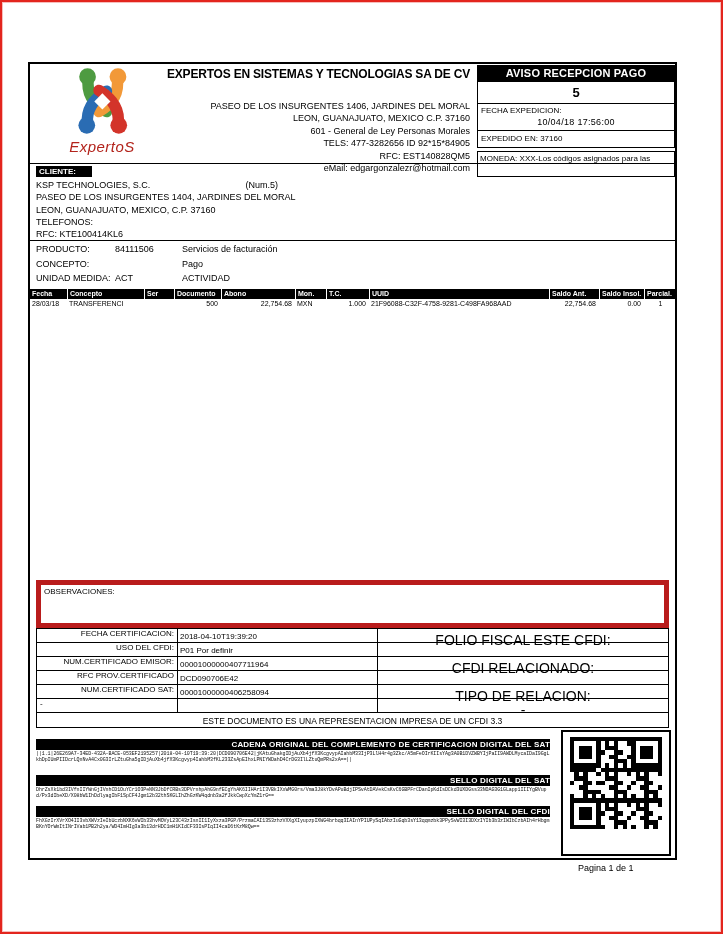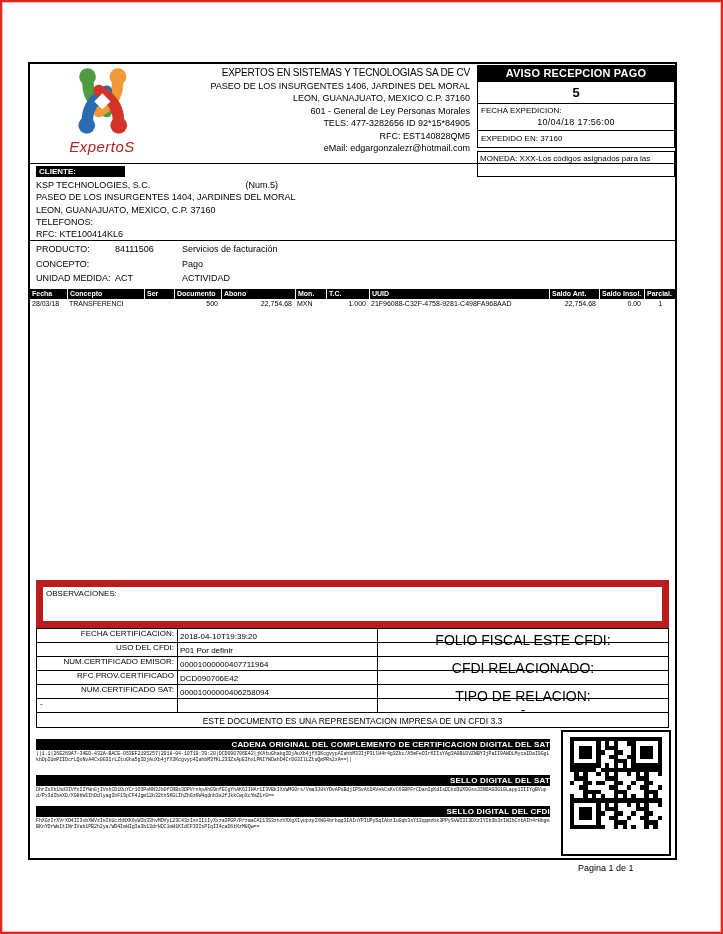--- a/index.html
+++ b/index.html
@@ -6,34 +6,34 @@
   html,body{width:723px;height:934px;background:#fff;color:#000;
     font-family:"Liberation Sans",sans-serif;}
   .page{position:relative;width:723px;height:934px;background:#fff;
     border:2px solid #e3251d;box-shadow:inset 0 0 0 1px rgba(227,37,29,.30);overflow:hidden}
   .doc{position:absolute;left:26px;top:60px;width:649px;height:798px;border:2px solid #000;background:#fff}
 
   
   .logo{position:absolute;left:16px;top:2px;width:112px;text-align:center}
   .logo-text{color:#b3241c;font-weight:normal;font-style:italic;font-size:15px;letter-spacing:.5px;margin-top:-2px}
   .company{position:absolute;left:128px;top:3px;width:312px;text-align:right}
-  .company .t{font-size:10px;font-weight:normal;margin-bottom:2px;letter-spacing:-.2px}
+  .company .t{font-size:12px;font-weight:bold;margin-bottom:19px;letter-spacing:-.2px}
   .company .l{font-size:9px;line-height:12.4px}
   .hdr-right{position:absolute;left:447px;top:0;width:198px}
   .bar{background:#000;color:#fff;font-weight:bold;text-align:center}
   .aviso{height:16px;font-size:11px;line-height:16px;margin-top:1px;letter-spacing:.2px}
   .folio{height:23px;border:1px solid #000;font-weight:bold;font-size:13px;text-align:center;line-height:22px}
   .fexp{height:27px;border:1px solid #000;border-top:0;font-size:8px;padding:2px 3px 0}
   .fexp .v{font-size:9px;text-align:center;margin-top:2px;letter-spacing:.3px}
   .exped{height:17px;border:1px solid #000;border-top:0;font-size:8px;padding:3px 3px 0}
   .moneda{height:26px;border:1px solid #000;margin-top:3px;font-size:8px;padding:2px 2px 0;white-space:nowrap;overflow:hidden}
   .rule{position:absolute;left:0;width:645px;height:1px;background:#000}
 
   
-  .cliente-label{position:absolute;left:6px;top:102px;width:89px;height:11px;background:#000;color:#fff;
+  .cliente-label{position:absolute;left:6px;top:102px;width:56px;height:11px;background:#000;color:#fff;
     font-size:8px;font-weight:bold;padding:1px 0 0 3px}
   .client{position:absolute;left:6px;top:115px;font-size:9px;line-height:12.3px}
   .client .nm{display:inline-block;width:207px}
 
   
   .product{position:absolute;left:6px;top:180px;font-size:9px}
   .product .row{height:14.6px;display:flex}
   .product .lbl{width:79px}
   .product .code{width:67px}
 
@@ -43,21 +43,21 @@
   .ph > div{border-left:1px solid #fff;padding-left:2px;overflow:hidden;white-space:nowrap}
   .ph > div:first-child{border-left:0}
   .pr{display:flex;height:10px;line-height:10px}
   .pr > div{padding-left:2px;overflow:hidden;white-space:nowrap}
   .c0{width:37px}.c1{width:77px}.c2{width:30px}.c3{width:47px}.c4{width:74px}.c5{width:31px}
   .c6{width:43px}.c7{width:180px}.c8{width:50px}.c9{width:45px}.c10{width:31px}
   .num{text-align:right;padding-right:3px!important}
   .cen{text-align:center}
 
   
-  .obs{position:absolute;left:6px;top:516px;width:633px;height:48px;border:7px solid #b91c1c;font-size:8px;padding:2px 3px}
+  .obs{position:absolute;left:6px;top:516px;width:633px;height:48px;border:5px solid #b91c1c;font-size:8px;padding:2px 3px}
   .ctable{position:absolute;left:6px;top:564px;width:633px;border:1px solid #000;border-bottom:0}
   .crow{display:flex;height:14px;border-bottom:1px solid #000}
   .cl{width:141px;text-align:right;font-size:8px;padding:0 3px 0 3px;border-right:1px solid #000;white-space:nowrap;overflow:hidden}
   .cl.left{text-align:left}
   .cv{width:200px;font-size:8px;padding:3px 0 0 2px;border-right:1px solid #000}
   .cr{flex:1;text-align:center;font-size:14px;padding:3px 0 0}
   .cfoot{height:15px;border-bottom:1px solid #000;text-align:center;font-size:8.5px;padding-top:3px}
 
   
   .sat-bar{position:absolute;left:6px;width:514px;height:11px;background:#000;color:#fff;font-size:8px;

